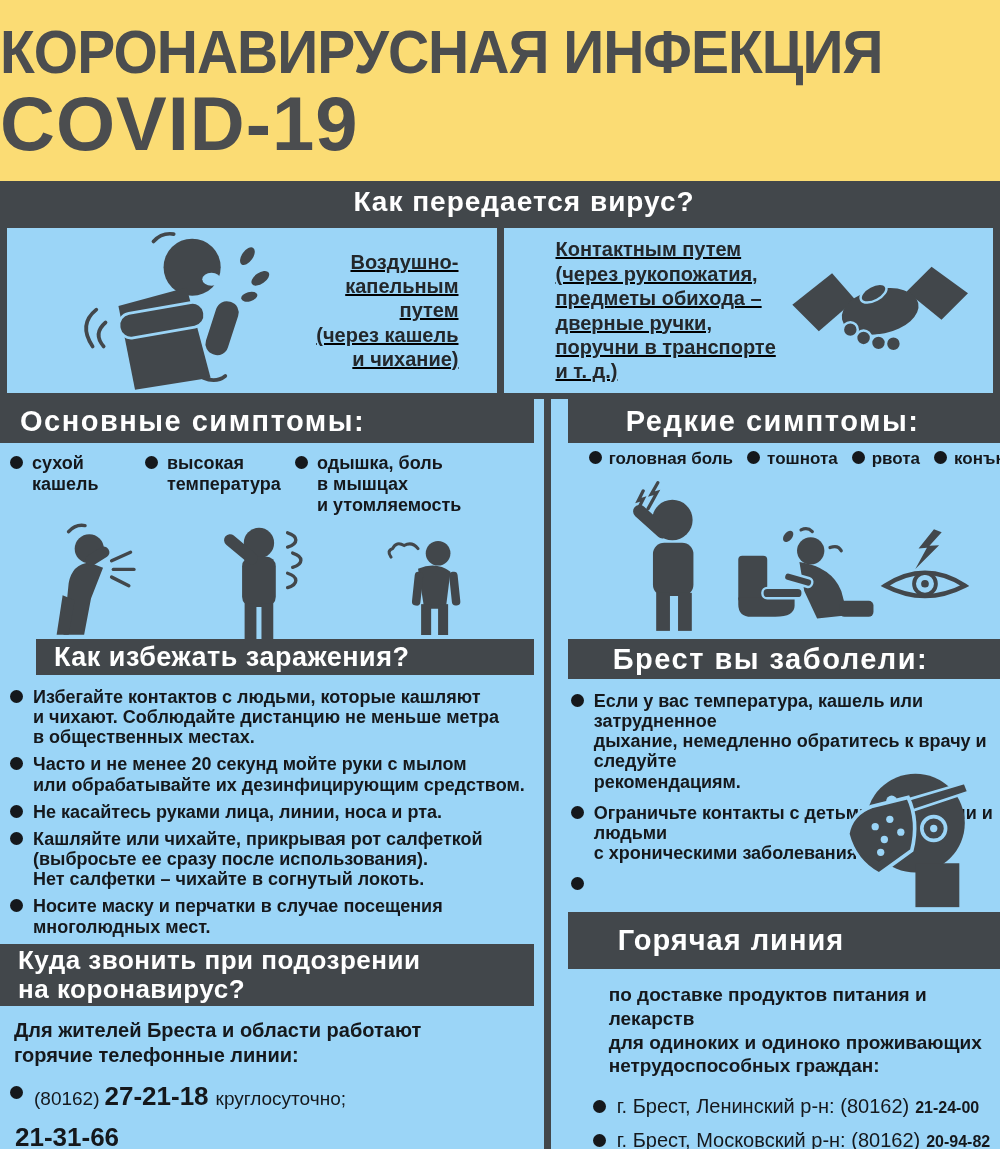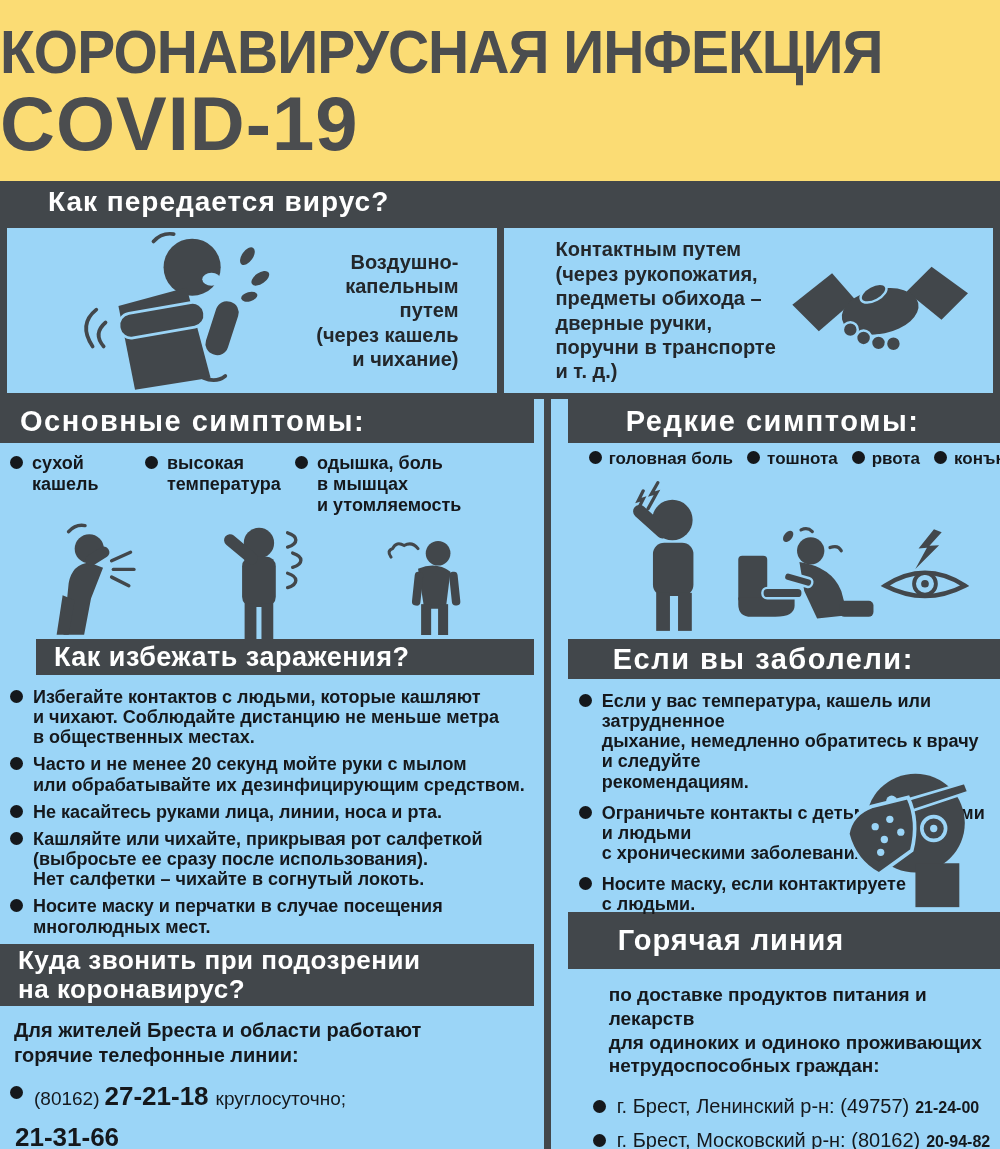--- a/index.html
+++ b/index.html
@@ -12,27 +12,27 @@
   body{width:1000px;font-family:"Liberation Sans",sans-serif;background:#fff;}
   .poster{position:relative;width:1000px;height:1149px;background:var(--blue);overflow:hidden;}
 
   
   .masthead{height:181px;background:var(--yellow);overflow:hidden;}
   .masthead .t1{padding-top:18px;font-size:57px;font-weight:bold;letter-spacing:-1px;color:#4b4d4f;transform:scaleY(1.08);}
   .masthead .t2{margin-top:-4px;font-size:76px;font-weight:bold;letter-spacing:1px;color:#4b4d4f;}
 
   
   .bar{background:var(--dark);color:#fff;font-weight:bold;display:flex;align-items:center;}
-  .bar-full{height:42px;font-size:28px;letter-spacing:1px;padding-left:48px;}
+  .bar-full{height:42px;justify-content:center;font-size:28px;letter-spacing:1px;padding-left:48px;}
   .col-bar{font-size:29px;letter-spacing:1.5px;}
   .left-bar{margin-right:10px;}
   .right-bar{margin-left:17px;}
 
   
-  .transmission{height:176px;background:var(--dark);display:flex;gap:7px;padding:5px 7px 6px 7px;}
+  .transmission{height:176px;background:var(--dark);display:flex;gap:7px;padding:5px 7px 6px 7px;text-decoration:underline;}
   .t-panel{background:var(--blue);flex:1;display:flex;align-items:center;overflow:hidden;}
   .t-text{font-weight:bold;font-size:20px;line-height:1.22;color:#23272b;white-space:pre-line;}
   .t-left .t-text{margin-left:auto;text-align:right;padding-right:38px;}
   .t-left svg{margin-left:58px;}
   .t-right .t-text{padding-left:52px;}
   .t-right svg{margin-left:auto;margin-right:22px;}
 
   
   .columns{display:flex;height:766px;}
   .col{width:601px;overflow:hidden;}
@@ -55,21 +55,21 @@
   .icons-row{height:118px;display:flex;align-items:flex-end;justify-content:space-between;padding:0 55px 0 35px;}
   .icons-row-r{height:168px;display:flex;align-items:flex-end;justify-content:space-between;padding:0 30px 0 55px;}
 
   .avoid-bar{height:36px;font-size:27px;padding-left:18px;letter-spacing:0.5px;margin-left:36px;}
   .sick-bar{height:40px;font-size:29px;padding-left:45px;}
 
   .blist{list-style:none;padding:12px 6px 0 10px;}
   .blist li{display:flex;gap:10px;margin-bottom:7px;font-weight:bold;font-size:18px;line-height:1.12;color:var(--ink);}
   .blist .txt{white-space:pre-line;}
   .sick-wrap{position:relative;height:233px;}
-  .sick-wrap .blist{padding-left:28px;}
+  .sick-wrap .blist{padding-left:20px;}
   .sick-wrap li{margin-bottom:11px;}
   .mask-holder{position:absolute;right:16px;bottom:0;}
 
   .call-bar{height:62px;font-size:26px;line-height:1.12;padding-left:18px;letter-spacing:0.5px;}
   .call-bar .pre{white-space:pre-line;}
   .hot-bar{height:57px;font-size:29px;padding-left:50px;letter-spacing:1px;}
 
   .intro{font-weight:bold;font-size:20px;line-height:1.25;color:var(--ink);padding:12px 0 0 14px;white-space:pre-line;}
   .intro-r{padding:14px 0 0 58px;font-size:19px;}
 
@@ -306,40 +306,38 @@
         </svg>
         <svg width="100" height="90" viewBox="0 0 140 125" style="margin-bottom:26px">
           <path d="M84,2 L60,32 L73,31 L55,64 L92,27 L77,28 L96,7 Z" fill="var(--dark)"></path>
           <path d="M8,90 Q70,50 132,90 Q70,122 8,90 Z" fill="none" stroke="var(--dark)" stroke-width="7"></path>
           <circle cx="70" cy="87" r="17" fill="none" stroke="var(--dark)" stroke-width="6"></circle>
           <circle cx="70" cy="87" r="6" fill="var(--dark)"></circle>
         </svg>
       </div>
 
       <div class="bar col-bar sick-bar right-bar">
-        <span>Если вы заболели:</span>
+        <span>Брест вы заболели:</span>
       </div>
 
       <div class="sick-wrap">
         <ul class="blist">
           <li>
               <span class="dot"></span>
               <span class="txt">Если у вас температура, кашель или затрудненное
 дыхание, немедленно обратитесь к врачу и следуйте
 рекомендациям.</span>
             </li>
           <li>
               <span class="dot"></span>
               <span class="txt">Ограничьте контакты с детьми, пожилыми и людьми
 с хроническими заболеваниями.</span>
             </li>
           <li>
               <span class="dot"></span>
-              <span class="txt">Носите маску, если контактируете
-с людьми.</span>
             </li>
         </ul>
         <div class="mask-holder">
           <svg width="160" height="148" viewBox="0 0 175 160">
             <circle cx="100" cy="68" r="54" fill="var(--dark)"></circle>
             <rect x="100" y="112" width="48" height="48" fill="var(--dark)"></rect>
             <circle cx="74" cy="44" r="6" fill="var(--blue)"></circle>
             <circle cx="120" cy="74" r="13" fill="none" stroke="var(--blue)" stroke-width="4"></circle>
             <circle cx="120" cy="74" r="4" fill="var(--blue)"></circle>
             <polygon class="bl" points="86,44 154,24 158,34 92,56" stroke-width="3"></polygon>
@@ -357,21 +355,21 @@
         <span>Горячая линия</span>
       </div>
 
       <div class="intro intro-r">по доставке продуктов питания и лекарств
 для одиноких и одиноко проживающих
 нетрудоспособных граждан:</div>
 
       <ul class="plist plist-r">
         <li>
             <span class="dot"></span>
-            <div class="ph"><span>г. Брест, Ленинский р-н: (49757)</span><b class="num">21-24-00</b></div>
+            <div class="ph"><span>г. Брест, Ленинский р-н: (80162)</span><b class="num">21-24-00</b></div>
           </li>
         <li>
             <span class="dot"></span>
             <div class="ph"><span>г. Брест, Московский р-н: (80162)</span><b class="num">20-94-82</b></div>
           </li>
         <li>
             <span class="dot"></span>
             <div class="ph"><span>Брестская область: (80162)</span><b class="num">21-10-17</b></div>
           </li>
       </ul>

